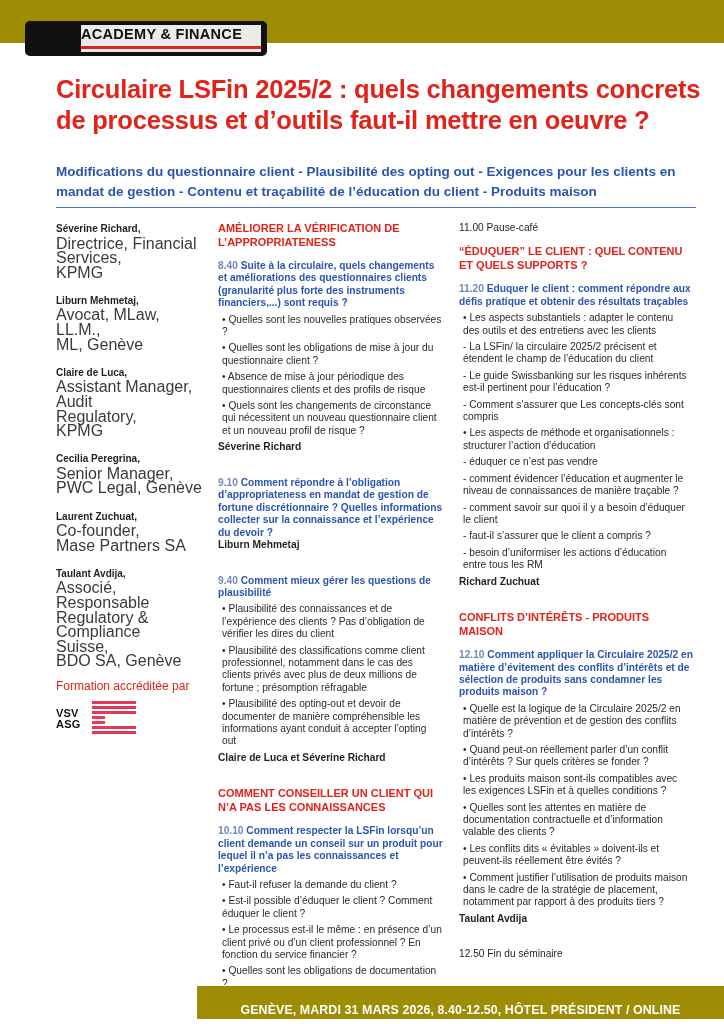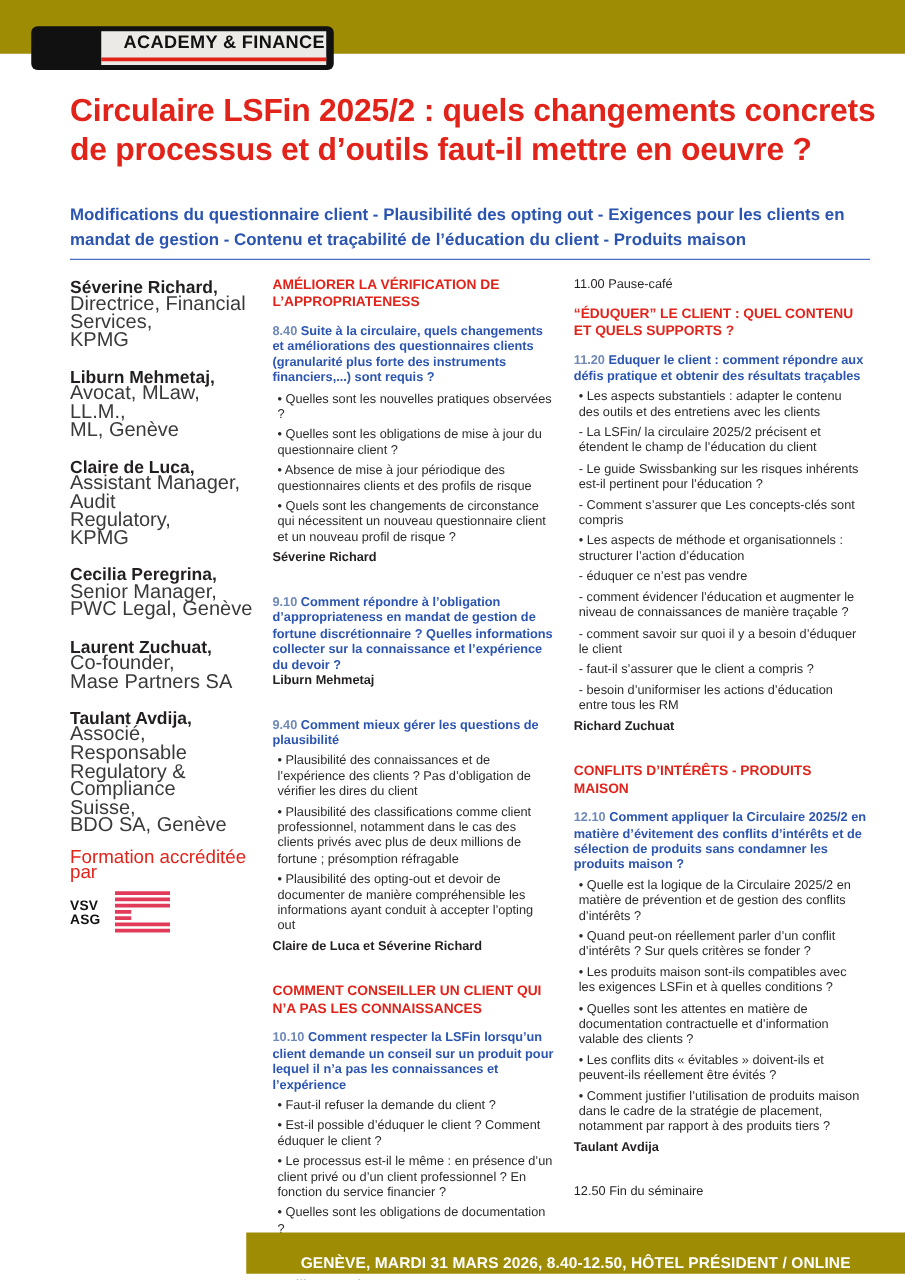--- a/index.html
+++ b/index.html
@@ -18,21 +18,21 @@
   .logo{
     position:absolute;left:25px;top:21px;width:242px;height:35px;
     background:#111111;border-radius:5px;
     box-sizing:border-box;padding:5px 4px 4px 4px;
   }
   .logo-inner{
     position:absolute;left:56px;top:4px;width:180px;height:27px;
     background:#eceae6;
   }
   .logo-text{
-    position:absolute;left:0;top:1px;width:179px;
+    position:absolute;left:0;top:1px;width:144px;
     text-align:right;
     font-size:14.5px;font-weight:bold;letter-spacing:.3px;
     color:#111111;line-height:17px;
     white-space:nowrap;
   }
   .logo-rule{
     position:absolute;left:0;bottom:3px;width:180px;height:3.5px;
     background:#e2231a;
   }
 
@@ -52,28 +52,28 @@
     background:#4a6fc0;
   }
 
   
   .col{position:absolute;top:222px;}
   .col-left{left:56px;width:150px;}
   .col-mid{left:218px;width:228px;}
   .col-right{left:459px;width:237px;}
 
   .spk{margin-bottom:13.5px;line-height:14.6px;}
-  .spk .nm{font-size:14px;font-weight:bold;color:#231f20;display:block;}
+  .spk .nm{font-size:10px;font-weight:bold;color:#231f20;display:block;}
   .spk .rl{font-size:16px;color:#3a3a3a;display:block;}
 
   .accred{
     position:absolute;left:56px;top:680px;width:160px;
   }
   .accred-label{
-    font-size:15px;color:#e2231a;line-height:12px;margin-bottom:9px;
+    font-size:12px;color:#e2231a;line-height:12px;margin-bottom:9px;
   }
   .vsv{position:relative;width:80px;height:38px;}
   .vsv-text{
     position:absolute;left:0;top:7px;
     font-size:11px;font-weight:bold;color:#111;line-height:10.5px;
     letter-spacing:.2px;
   }
   .vsv-bars{position:absolute;left:36px;top:0;width:44px;height:36px;}
   .vsv-bars i{display:block;height:2.6px;background:#e23b5a;margin-bottom:2.4px;}
   .vsv-bars i:nth-child(1){width:44px;}

